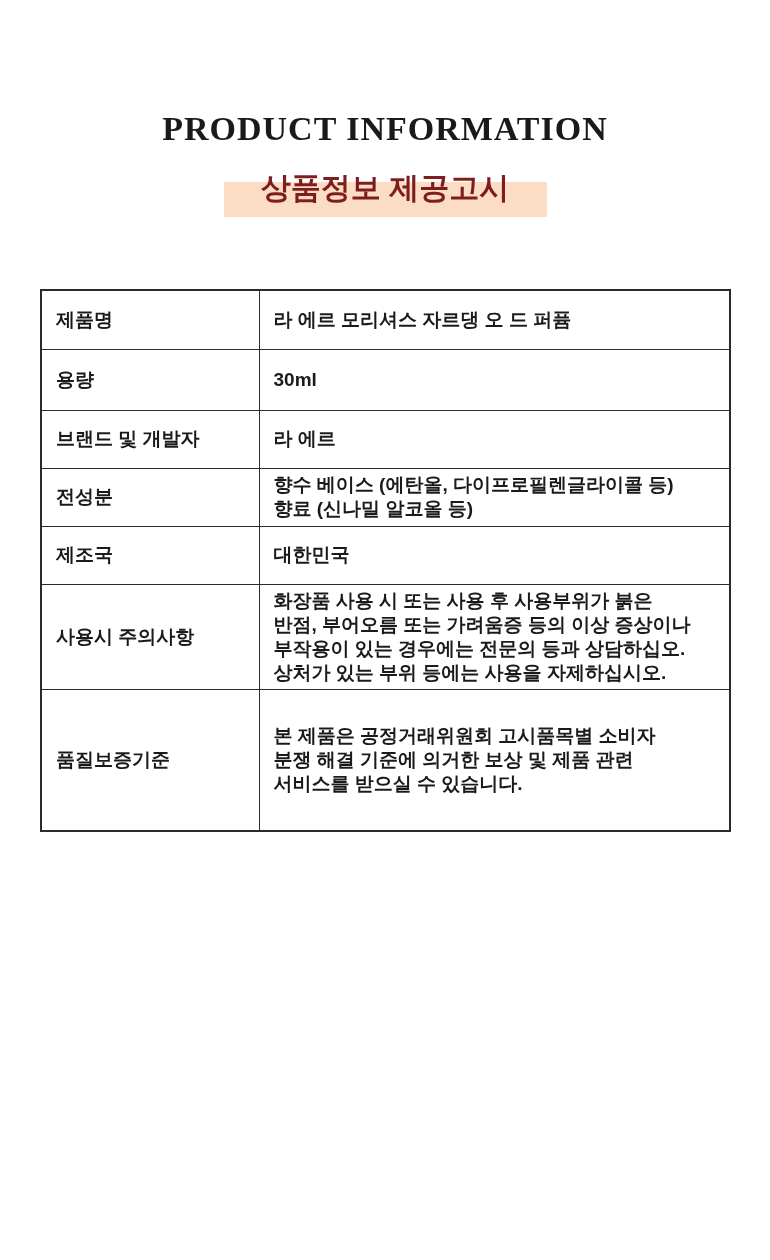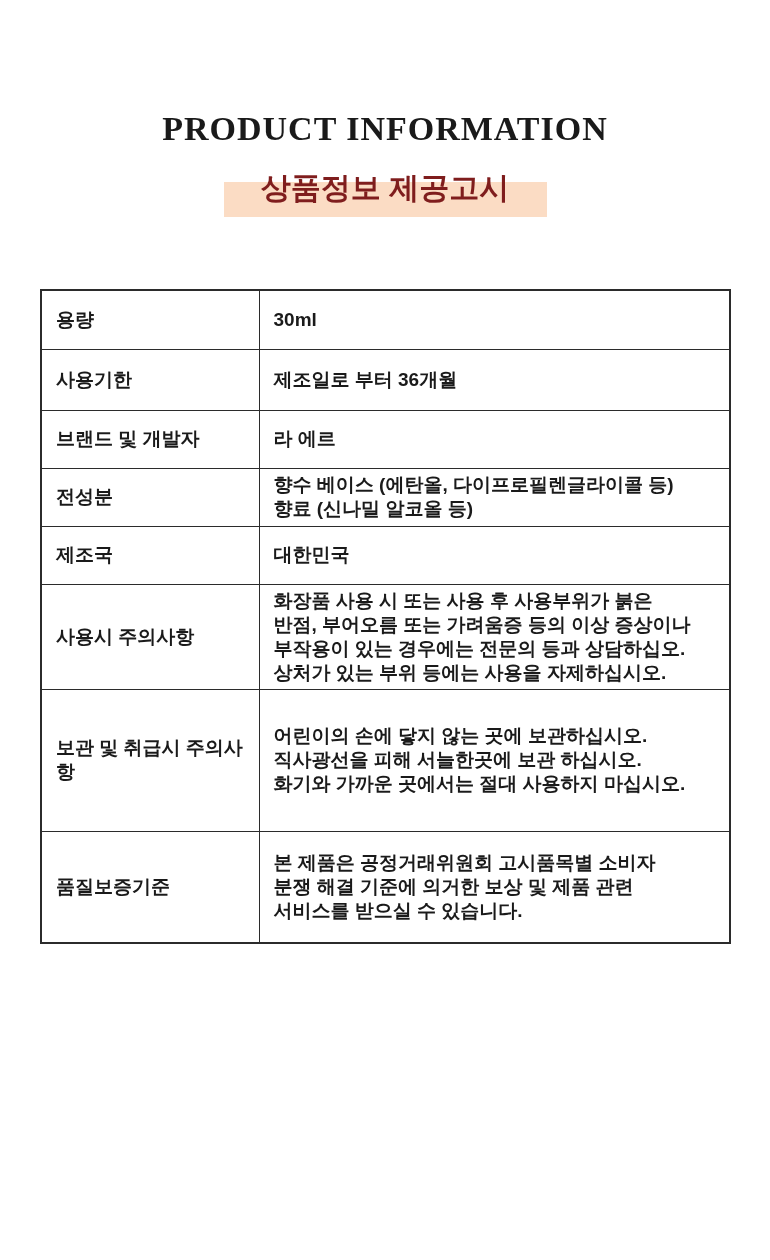--- a/index.html
+++ b/index.html
@@ -81,26 +81,26 @@
 <div class="page">
   <h1 class="title">PRODUCT INFORMATION</h1>
 
   <div class="subtitle-box">
     <span class="subtitle-text">상품정보 제공고시</span>
   </div>
 
   <table class="info-table">
     <tbody>
         <tr>
+          <td class="label">제품명</td>
+          <td class="value">라 에르 모리셔스 자르댕 오 드 퍼퓸</td>
+        </tr>
+        <tr>
           <td class="label">용량</td>
           <td class="value">30ml</td>
-        </tr>
-        <tr>
-          <td class="label">사용기한</td>
-          <td class="value">제조일로 부터 36개월</td>
         </tr>
         <tr>
           <td class="label">브랜드 및 개발자</td>
           <td class="value">라 에르</td>
         </tr>
         <tr>
           <td class="label">전성분</td>
           <td class="value">향수 베이스 (에탄올, 다이프로필렌글라이콜 등)
 향료 (신나밀 알코올 등)</td>
         </tr>
@@ -109,26 +109,20 @@
           <td class="value">대한민국</td>
         </tr>
         <tr>
           <td class="label">사용시 주의사항</td>
           <td class="value">화장품 사용 시 또는 사용 후 사용부위가 붉은
 반점, 부어오름 또는 가려움증 등의 이상 증상이나
 부작용이 있는 경우에는 전문의 등과 상담하십오.
 상처가 있는 부위 등에는 사용을 자제하십시오.</td>
         </tr>
         <tr>
-          <td class="label">보관 및 취급시 주의사항</td>
-          <td class="value">어린이의 손에 닿지 않는 곳에 보관하십시오.
-직사광선을 피해 서늘한곳에 보관 하십시오.
-화기와 가까운 곳에서는 절대 사용하지 마십시오.</td>
-        </tr>
-        <tr>
           <td class="label">품질보증기준</td>
           <td class="value">본 제품은 공정거래위원회 고시품목별 소비자
 분쟁 해결 기준에 의거한 보상 및 제품 관련
 서비스를 받으실 수 있습니다.</td>
         </tr>
       </tbody>
   </table>
 </div>
 
 </body></html>

